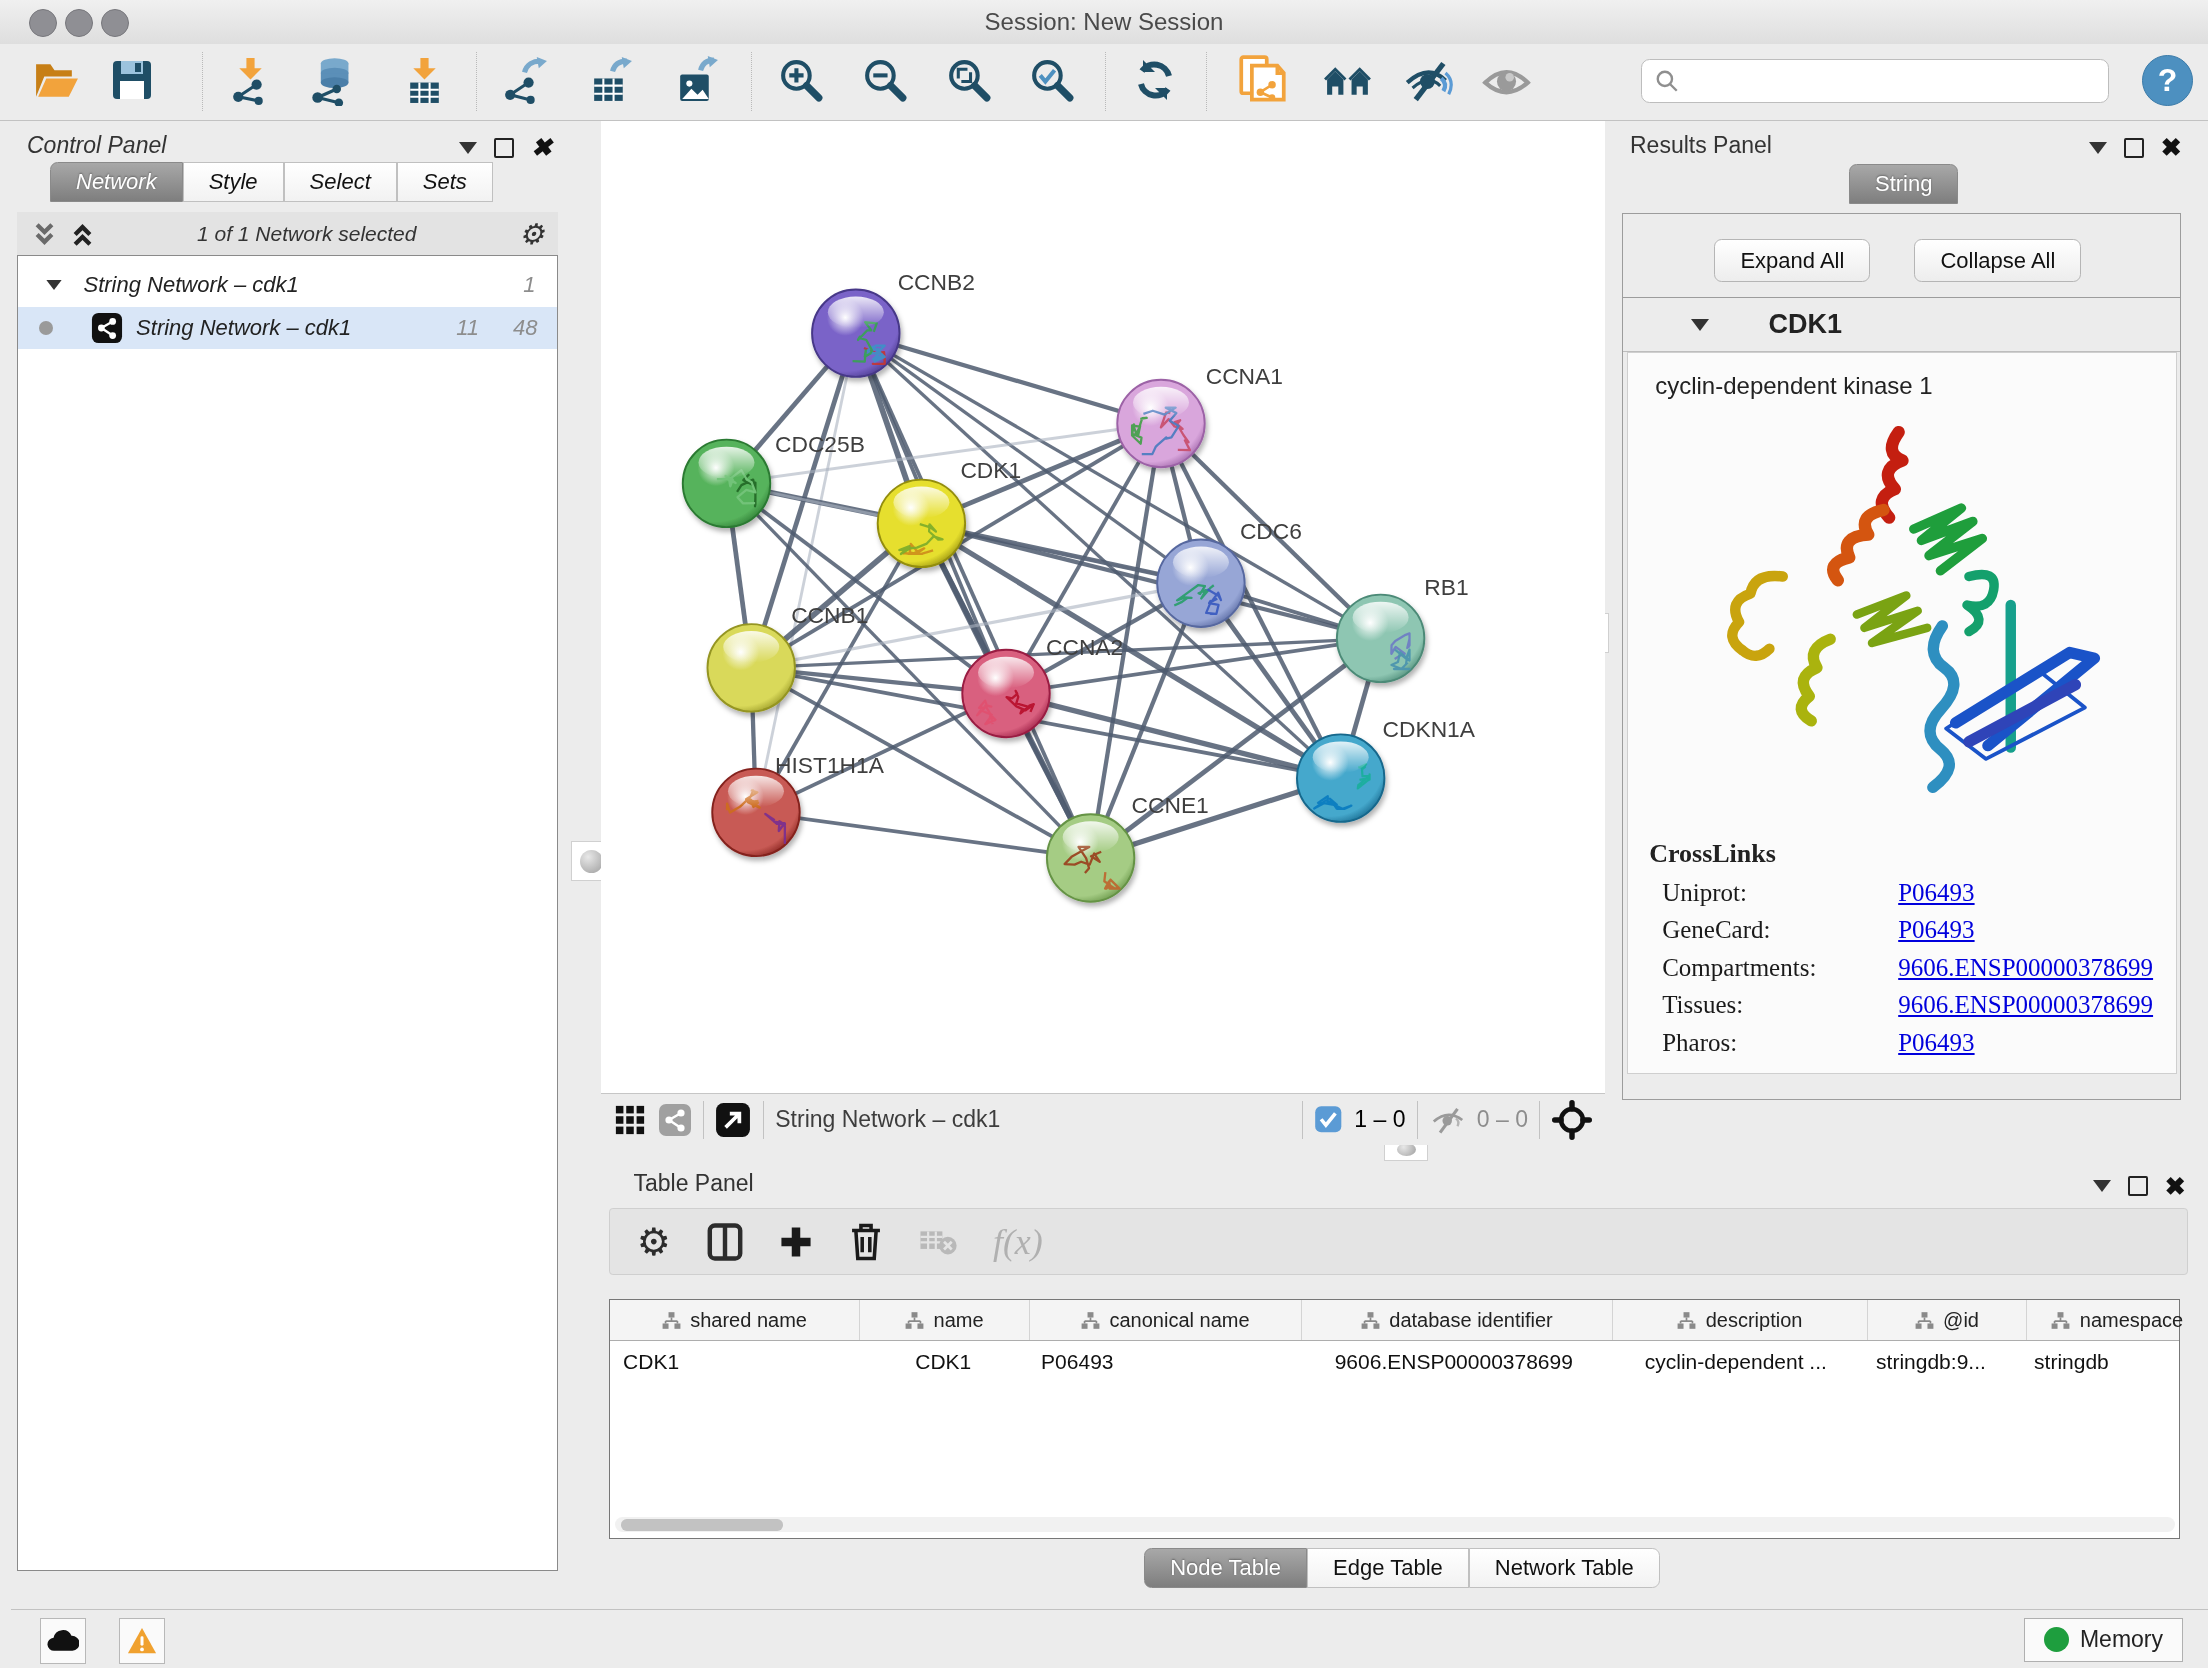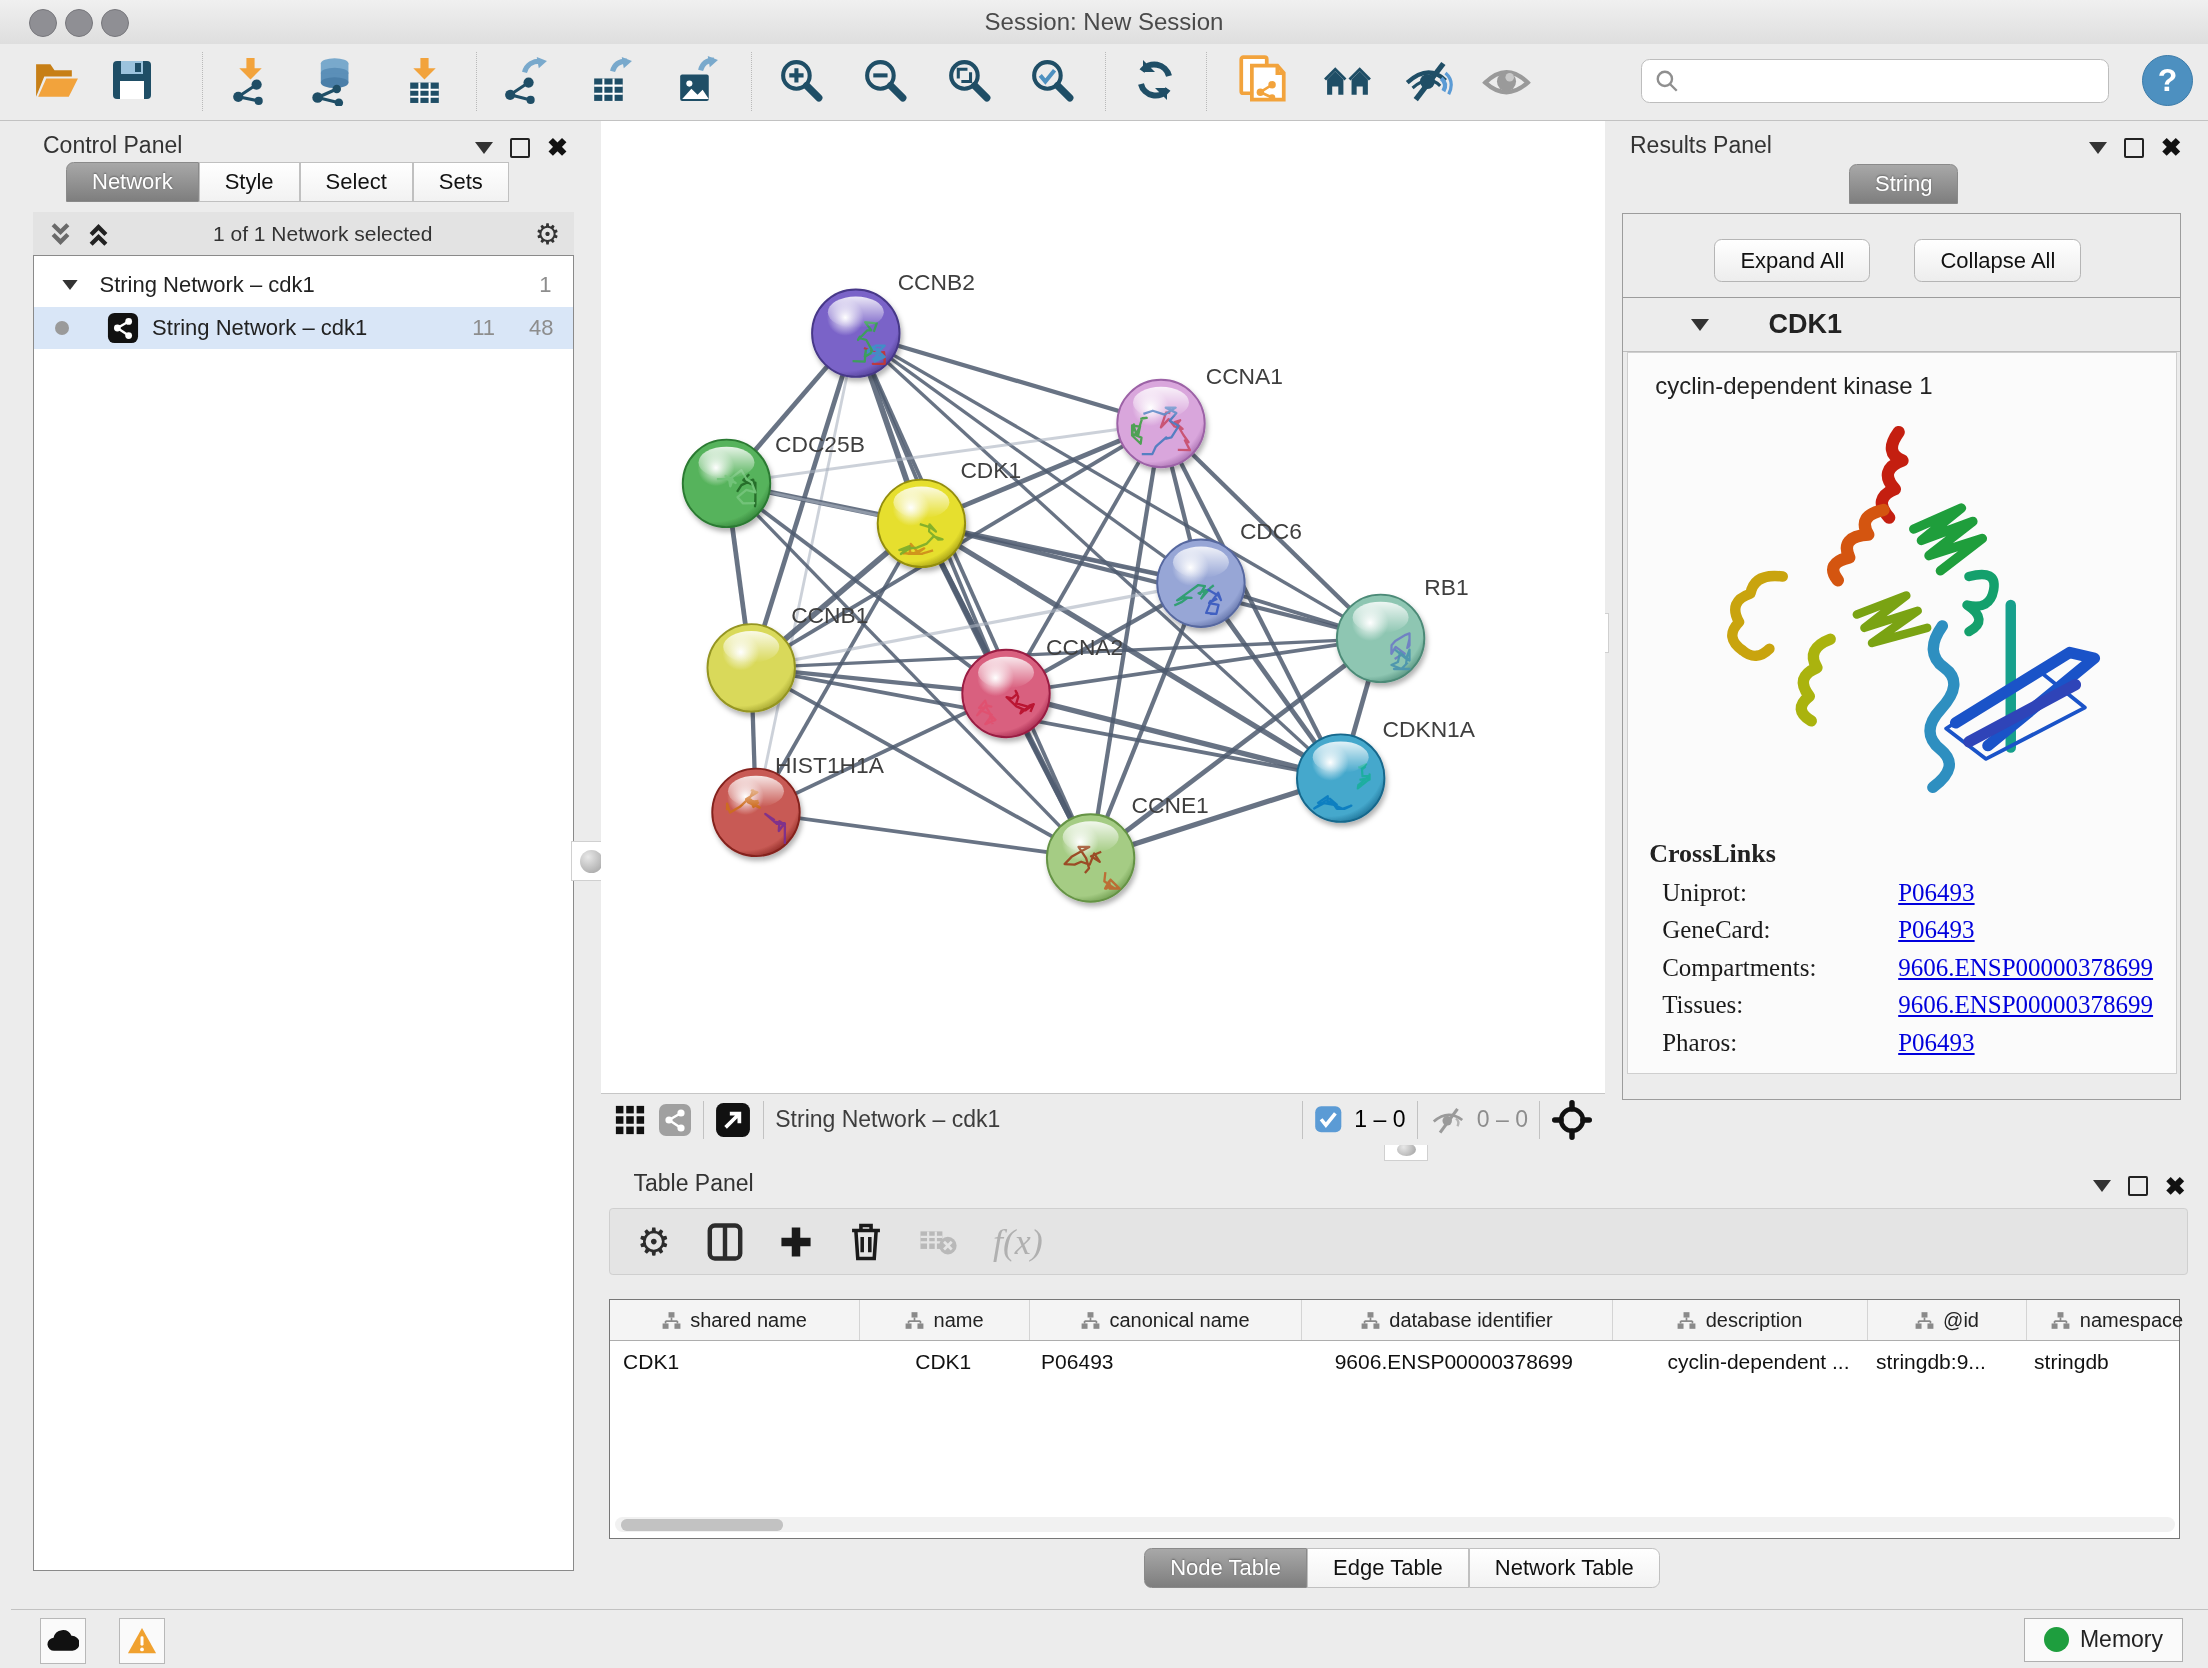--- a/index.html
+++ b/index.html
@@ -17,21 +17,21 @@
   .helpbtn{position:absolute;left:2142px;top:11.4px;width:49px;height:49px;border-radius:50%;background:#4d90c0;color:#fff;font-size:32px;font-weight:bold;display:flex;align-items:center;justify-content:center;border:1px solid #3a7aa8;cursor:pointer;}
   
   .phead{position:absolute;font-size:23px;color:#333;}
   .pctrl{position:absolute;display:flex;gap:17px;align-items:center;color:#222;}
   .tri{width:0;height:0;border-left:9.5px solid transparent;border-right:9.5px solid transparent;border-top:12.4px solid #333;}
   .floatbox{width:16px;height:16px;border:2.9px solid #222;border-radius:1.9px;}
   .closex{font-size:25px;font-weight:bold;color:#111;line-height:1;}
   .tab{height:38px;padding:0 25px;background:linear-gradient(#ffffff,#f2f2f2);border:1px solid #c0c0c0;display:flex;align-items:center;font-size:22px;color:#111;cursor:pointer;}
   .tab.sel{background:linear-gradient(#a8a8a8,#7e7e7e);color:#fff;text-shadow:0 -1px 1.9px rgba(0,0,0,.35);border-color:#8a8a8a;}
   
-  .cpanel{position:absolute;left:22px;top:124px;width:563px;height:1457px;}
+  .cpanel{position:absolute;left:6px;top:124px;width:563px;height:1457px;font-style:italic;}
   .tabrow{position:absolute;left:44px;top:38px;display:flex;}
   .tab:first-child{border-radius:7.6px 0 0 0;}
   .listhdr{position:absolute;left:10.5px;top:88px;width:541px;height:44px;background:#e3e3e3;display:flex;align-items:center;font-size:21px;color:#333;}
   .treebox{position:absolute;left:10.5px;top:131px;width:539px;height:1314px;background:#fff;border:1.9px solid #8a8a8a;}
   .trow{position:absolute;left:0;width:100%;height:42px;display:flex;align-items:center;font-size:22px;}
   .cnt{color:#8d8d8d;}
   
   .netview{position:absolute;left:601px;top:121px;width:1004px;height:972px;background:#fff;}
   .netbar{position:absolute;left:601px;top:1093px;width:1004px;height:51px;background:#ececec;border-top:1px solid #c6c6c6;display:flex;align-items:center;font-size:23px;color:#3d3d3d;}
   .nbsep{width:1px;height:38px;background:#c2c2c2;margin:0 11.4px;}
@@ -726,21 +726,21 @@
      <rect x="10.5" y="10.5" width="5" height="4.5" fill="#8a8a8a"></rect>
             </svg>
             <span>namespace</span>
           </div>
         </div>
       <div class="tbl-row" id="tblrow0">
           <div class="tbl-cell" style="width: 249px; text-align: left;">CDK1</div>
           <div class="tbl-cell" style="width: 169px; text-align: center;">CDK1</div>
           <div class="tbl-cell" style="width: 271px; text-align: left;">P06493</div>
           <div class="tbl-cell" style="width: 310px; text-align: center;">9606.ENSP00000378699</div>
-          <div class="tbl-cell" style="width: 254px; text-align: right;">cyclin-dependent ...</div>
+          <div class="tbl-cell" style="width: 254px; text-align: center;">cyclin-dependent ...</div>
           <div class="tbl-cell" style="width: 158px; text-align: left;">stringdb:9...</div>
           <div class="tbl-cell" style="width: 181px; text-align: left;">stringdb</div>
         </div>
       <div class="hscroll">
           <span class="hthumb"></span>
         </div>
     </div>
     <div class="btabs">
       <div class="tab sel" style="border-radius:7.6px 0 0 7.6px">Node Table</div>
       <div class="tab">Edge Table</div>

